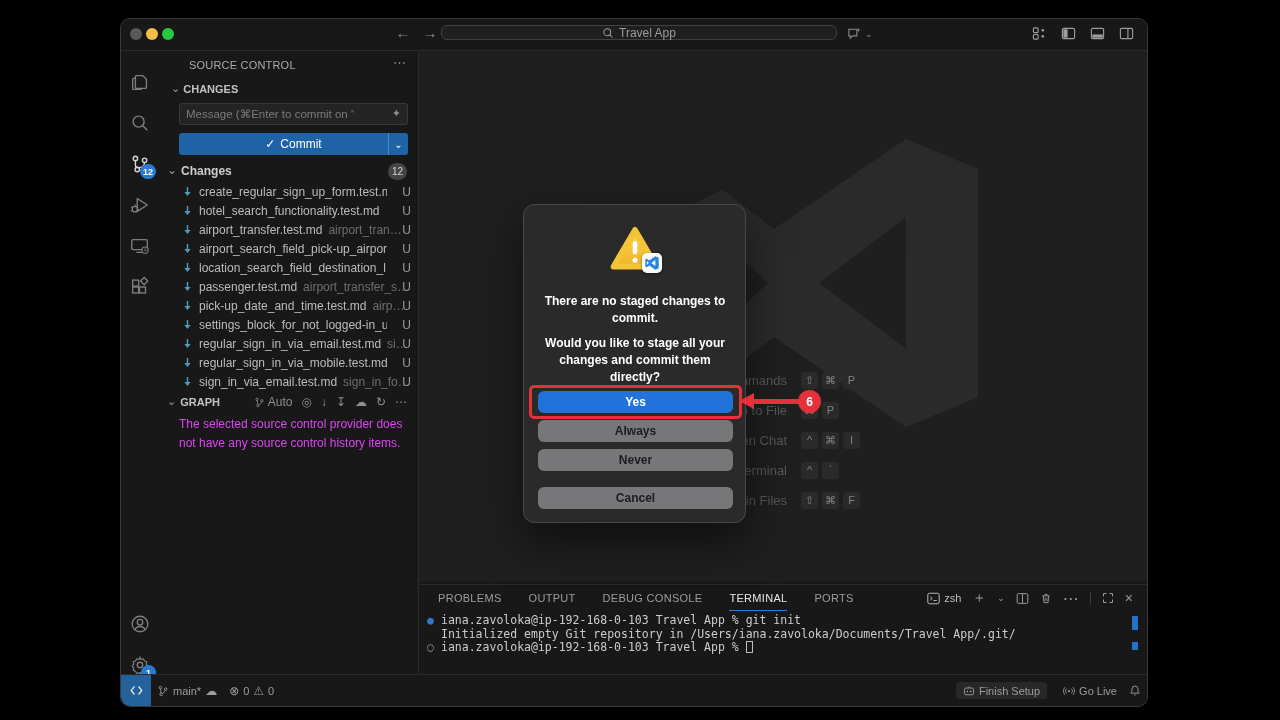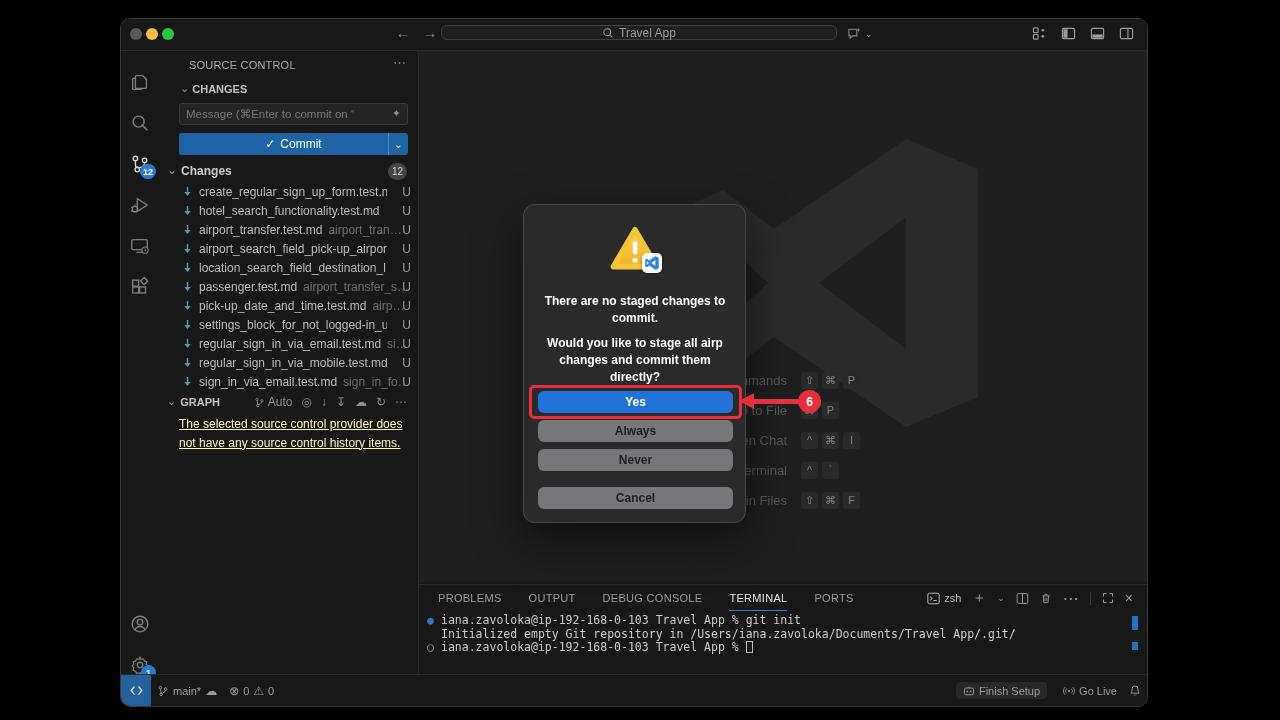--- a/index.html
+++ b/index.html
@@ -32,21 +32,21 @@
   .ab-bottom { margin-top:auto; }
   .badge { position:absolute; right:3px; bottom:5px; min-width:15px; height:15px; border-radius:8px;
            background:#2a7ad2; color:#fff; font-size:9px; display:flex; align-items:center;
            justify-content:center; padding:0 3px; font-weight:bold; }
 
   
   .sidebar { position:absolute; left:38px; top:32px; bottom:21px; width:260px; background:#181818;
              border-right:1px solid #2a2a2a; font-size:12px; color:#b8b8b8; }
   .sb-title { position:absolute; left:30px; top:8px; font-size:11px; color:#ababab; letter-spacing:.2px; }
   .sb-more  { position:absolute; right:12px; top:4px; color:#9a9a9a; font-size:13px; }
-  .sb-sect  { position:absolute; left:21px; top:32px; font-size:11px; font-weight:bold; color:#c2c2c2; }
+  .sb-sect  { position:absolute; left:12px; top:32px; font-size:11px; font-weight:bold; color:#c2c2c2; }
   .chev { color:#9a9a9a; font-weight:normal; display:inline-block; transform:translateY(-1px); }
   .msgbox { position:absolute; left:20px; top:52px; width:229px; height:22px; background:#242424;
             border:1px solid #3a3a3a; border-radius:3px; }
   .msgbox input { width:180px; height:100%; background:transparent; border:0; outline:0; color:#cccccc;
             font-size:11.5px; padding:0 6px; font-family:"Liberation Sans",sans-serif; }
   .msgbox input::placeholder { color:#7a7a7a; }
   .sparkle { position:absolute; right:6px; top:3px; color:#8f8f8f; font-size:11px; }
   .commitbtn { position:absolute; left:20px; top:82px; width:229px; height:22px; background:#1e63a5;
                border-radius:3px; color:#ffffff; font-size:12px; display:flex; align-items:center;
                justify-content:center; gap:5px; }
@@ -60,21 +60,21 @@
   .frow { position:relative; height:19px; display:flex; align-items:center; padding-left:22px; }
   .fico { width:13px; height:13px; margin-right:5px; flex:0 0 auto; }
   .fname { white-space:nowrap; overflow:hidden; color:#b9beb9; font-size:12px; max-width:188px; }
   .fhint { color:#6e6e6e; margin-left:6px; white-space:nowrap; overflow:hidden; }
   .fstat { position:absolute; right:8px; color:#93a093; font-size:12px; }
   .graph-row { position:absolute; left:8px; top:342px; width:244px; height:18px; display:flex;
                align-items:center; gap:4px; font-weight:bold; color:#c2c2c2; font-size:11px; }
   .gtools { position:absolute; right:4px; display:flex; gap:9px; align-items:center; color:#8f8f8f;
             font-size:12px; font-weight:normal; }
   .gauto { display:flex; gap:3px; align-items:center; color:#8f8f8f; }
-  .graph-msg { position:absolute; left:20px; top:364px; width:238px; color:#fef9c3; font-size:12px; line-height:1.55;text-decoration:underline; }
+  .graph-msg { position:absolute; left:20px; top:364px; width:238px; color:#d946ef; font-size:12px; line-height:1.55; }
 
   
   .editor { position:absolute; left:298px; top:32px; right:0; bottom:124px; background:#1f1f1f; overflow:hidden; }
   .wm-logo { position:absolute; left:265px; top:82px; width:300px; height:300px; opacity:.05; }
   .shortcuts { position:absolute; left:0; top:314px; width:100%; }
   .sc-row { display:flex; height:30px; align-items:center; }
   .sc-label { width:382px; text-align:right; color:#585858; font-size:13px; padding-right:14px; }
   .keys { display:flex; gap:4px; }
   .key { min-width:17px; height:17px; background:#2a2a2a; border-radius:3px; color:#828282;
          font-size:11px; display:flex; align-items:center; justify-content:center; padding:0 3px; }
@@ -437,21 +437,21 @@
       <path d="M32 6 L59 52 H5 Z" fill="url(#wg)" stroke="#f3c435" stroke-width="7" stroke-linejoin="round"></path>
       <rect x="29.2" y="20" width="5.6" height="17" rx="2.8" fill="#ffffff"></rect>
       <circle cx="32" cy="44" r="3.2" fill="#ffffff"></circle>
     </svg>
     <div class="dlg-badge">
       <svg width="14" height="14" viewBox="0 0 100 100">
           <path fill-rule="evenodd" fill="#2a84d8" d="M74 2 L98 12 V88 L74 98 L30 68 L13 81 L2 76 V24 L13 19 L30 32 Z M74 28 L45 50 L74 72 Z M13 36 L28 50 L13 64 Z"></path>
         </svg>
     </div>
     <div class="dlg-msg m1">There are no staged changes to commit.</div>
-    <div class="dlg-msg m2">Would you like to stage all airp changes and commit them directly?</div>
+    <div class="dlg-msg m2">Would you like to stage all your changes and commit them directly?</div>
     <button class="dlg-btn b-always">Always</button>
     <button class="dlg-btn b-yes">Yes</button>
     <button class="dlg-btn b-never">Never</button>
     <button class="dlg-btn b-cancel">Cancel</button>
   </div>
 
   <div class="anno-box"></div>
   <div class="anno-head"></div>
   <div class="anno-shaft"></div>
   <div class="anno-badge">6</div>

